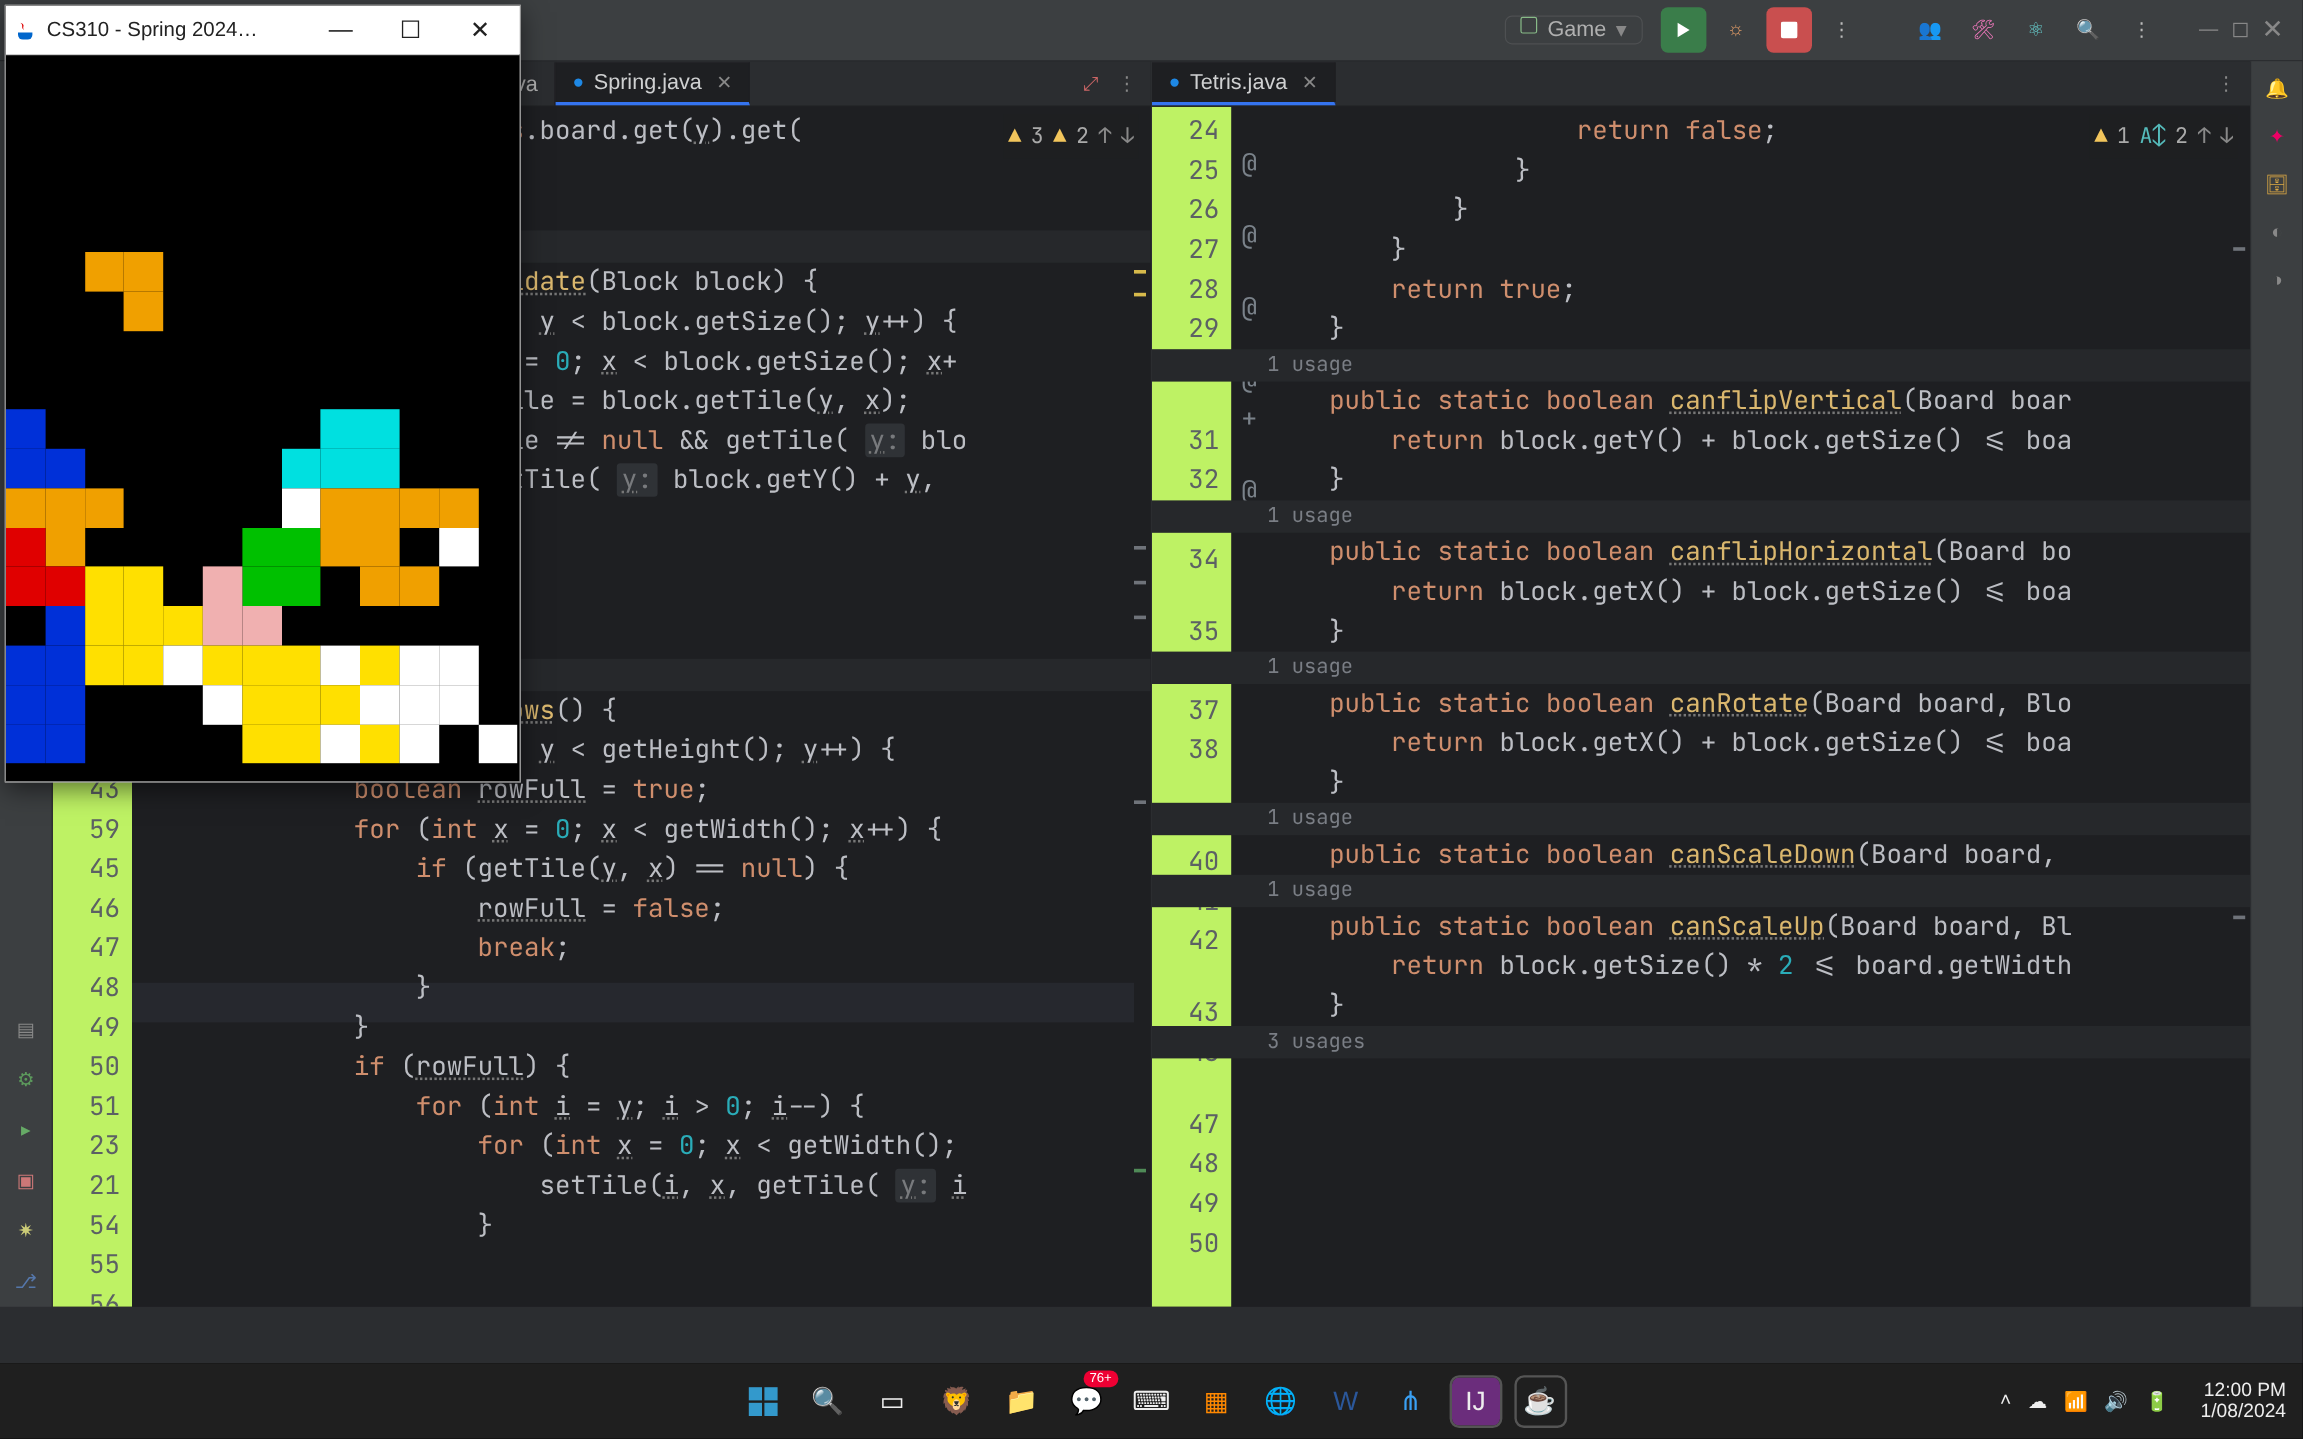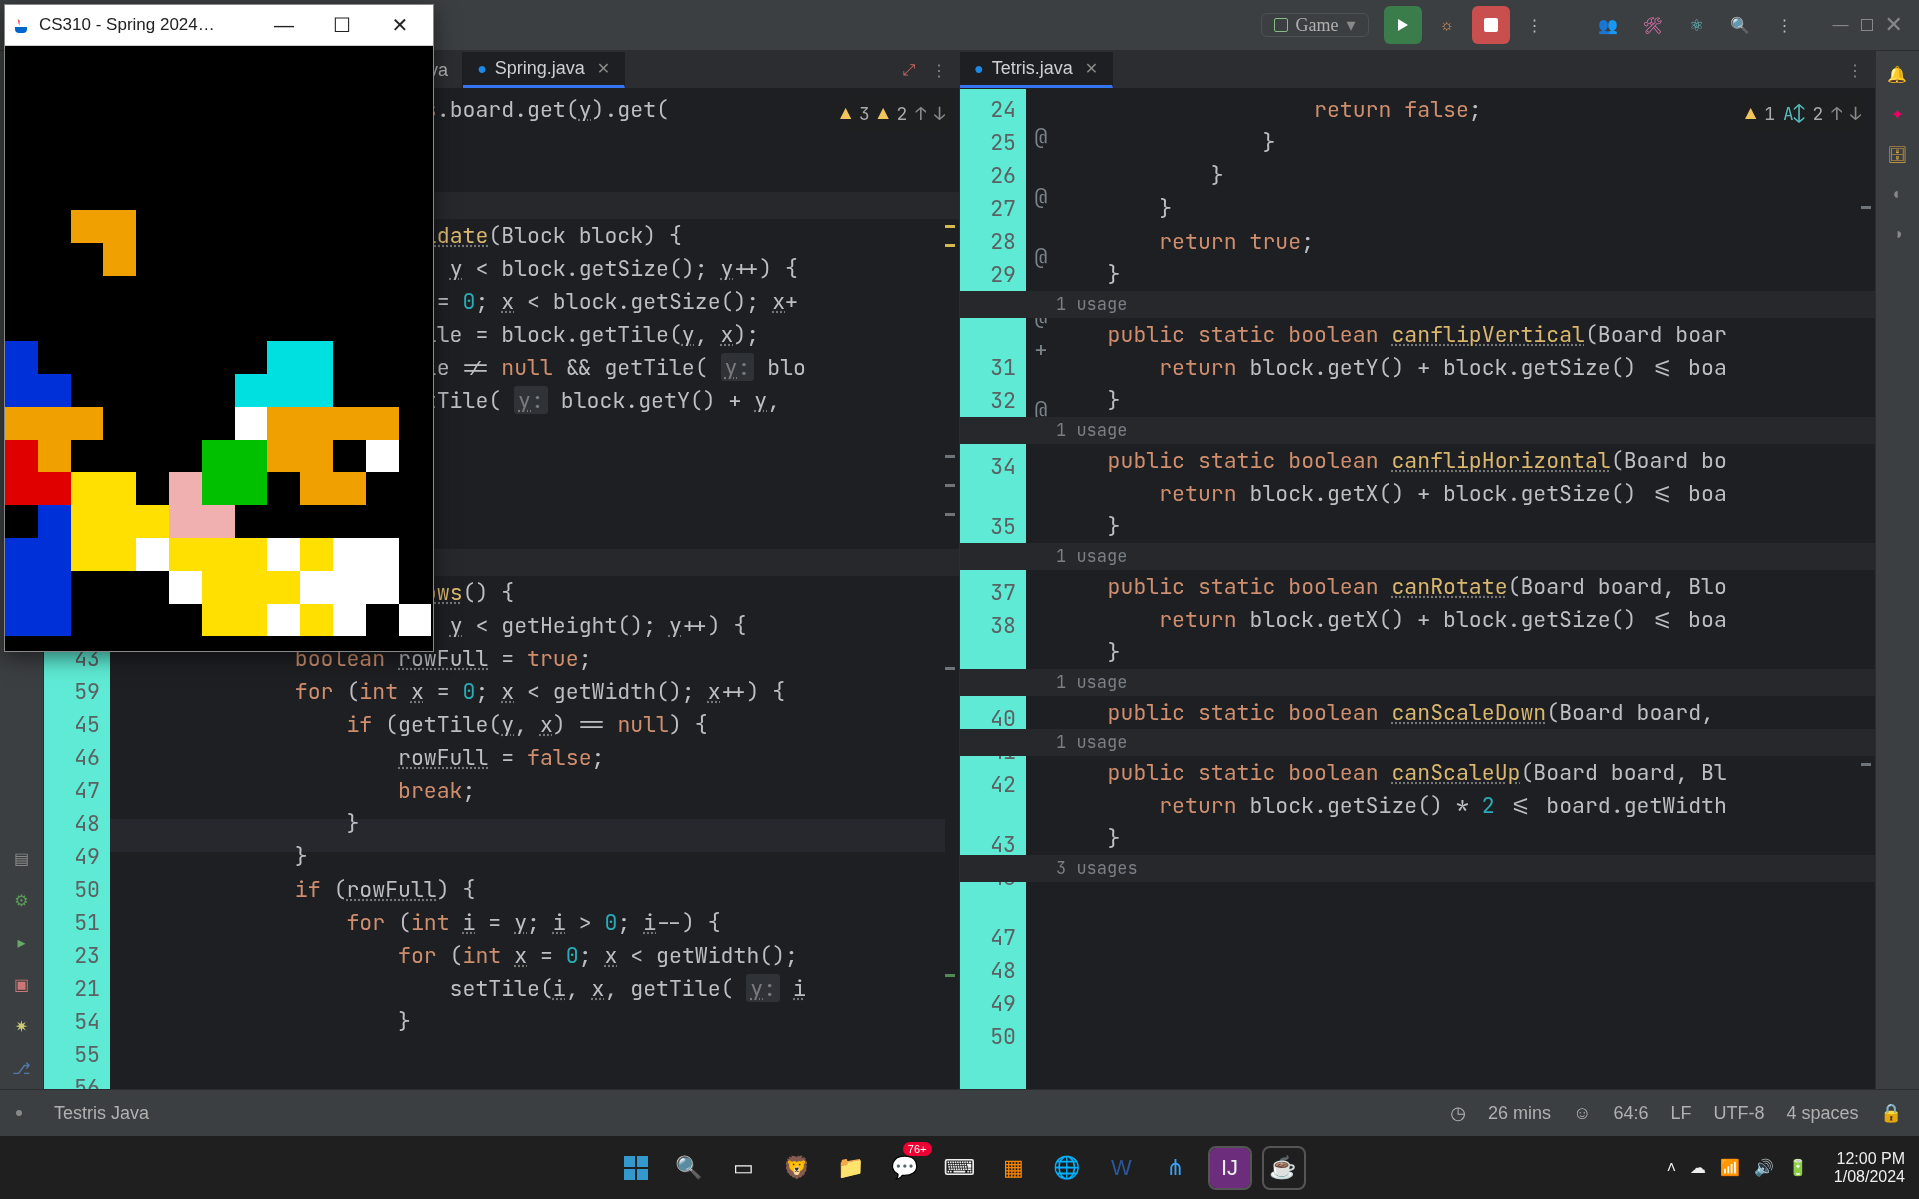--- a/index.html
+++ b/index.html
@@ -27,23 +27,23 @@
     height: 51px;
     background: #3c3f41;
     display: flex;
     align-items: center;
     padding: 0 10px;
     color: #b0b0b0;
     border-bottom: 1px solid #2b2d30;
   }
   .toolbar .spacer { flex: 1; }
   .toolbar .run-pill {
-    display: flex; align-items: center; gap: 8px;
+    display: flex; align-items: flex-start; gap: 8px;
     border: 1px solid #4e5052; border-radius: 6px;
-    padding: 0 12px; margin-right: 12px; font-size: 18px; font-family: Liberation Serif, serif;
+    padding: 0 12px; margin-right: 12px; font-size: 18px;
   }
   .toolbar .run-pill .box { width: 14px; height: 14px; border: 1.5px solid #8b8; border-radius: 2px; }
   .toolbar .btn { width: 38px; height: 38px; border-radius: 6px; display:flex;align-items:center;justify-content:center;margin:0 3px; }
   .toolbar .btn.play { background:#3a7d4a; color:#fff; }
   .toolbar .btn.stop { background:#c94f4f; color:#fff; }
   .toolbar .bug  { color:#d96; }
   .toolbar .people{ color:#eb0; }
   .toolbar .tools{ color:#e7b; }
   .toolbar .atom { color:#6cc; }
   .toolbar .search{ color:#bbb; }
@@ -96,21 +96,21 @@
   .tab-right { margin-left:auto; display:flex;align-items:center;gap:10px;padding-right:10px;height:36px; }
   .tab-right .ico{ color:#888;width:20px;height:20px;display:flex;align-items:center;justify-content:center; }
 
   .code-scroll {
     flex:1; overflow:hidden; position:relative;
     font-family: "JetBrains Mono","Consolas",monospace;
     font-size:21.5px; line-height:33px;
   }
   .gutter {
     position:absolute; left:0; top:0; bottom:0; width:66px;
-    background:#5eead4; color:#5c6164; text-align:right;
+    background:#bef264; color:#5c6164; text-align:right;
     padding-right:10px; padding-top:4px;
   }
   .gutter2 {
     position:absolute; left:66px; top:0; bottom:0; width:30px;
     color:#7a828a; padding-top:4px; text-align:center;
   }
   .code {
     position:absolute; left:96px; right:0; top:0; bottom:0;
     color:#bcbec4; white-space:pre; padding-top:4px;
   }
@@ -452,33 +452,20 @@
         <div class="code" id="code-right"><div>                    <span class="kw">return</span> <span class="kw">false</span>;</div><div>                }</div><div>            }</div><div>        }</div><div>        <span class="kw">return</span> <span class="kw">true</span>;</div><div>    }</div><div></div><div style="height:27px;margin-left:-96px;padding-left:96px;background:#26282b;color:#7a7e85;font-size:17px;line-height:27px;">1 usage</div><div>    <span class="kw">public</span> <span class="kw">static</span> <span class="kw">boolean</span> <span class="yl ul">canflipVertical</span>(Board boar</div><div>        <span class="kw">return</span> block.getY() + block.getSize() &lt;= boa</div><div>    }</div><div></div><div style="height:27px;margin-left:-96px;padding-left:96px;background:#26282b;color:#7a7e85;font-size:17px;line-height:27px;">1 usage</div><div>    <span class="kw">public</span> <span class="kw">static</span> <span class="kw">boolean</span> <span class="yl ul">canflipHorizontal</span>(Board bo</div><div>        <span class="kw">return</span> block.getX() + block.getSize() &lt;= boa</div><div>    }</div><div></div><div style="height:27px;margin-left:-96px;padding-left:96px;background:#26282b;color:#7a7e85;font-size:17px;line-height:27px;">1 usage</div><div>    <span class="kw">public</span> <span class="kw">static</span> <span class="kw">boolean</span> <span class="yl ul">canRotate</span>(Board board, Blo</div><div>        <span class="kw">return</span> block.getX() + block.getSize() &lt;= boa</div><div>    }</div><div></div><div style="height:27px;margin-left:-96px;padding-left:96px;background:#26282b;color:#7a7e85;font-size:17px;line-height:27px;">1 usage</div><div>    <span class="kw">public</span> <span class="kw">static</span> <span class="kw">boolean</span> <span class="yl ul">canScaleDown</span>(Board board, </div><div></div><div style="height:27px;margin-left:-96px;padding-left:96px;background:#26282b;color:#7a7e85;font-size:17px;line-height:27px;">1 usage</div><div>    <span class="kw">public</span> <span class="kw">static</span> <span class="kw">boolean</span> <span class="yl ul">canScaleUp</span>(Board board, Bl</div><div>        <span class="kw">return</span> block.getSize() * <span class="nm">2</span> &lt;= board.getWidth</div><div>    }</div><div></div><div style="height:27px;margin-left:-96px;padding-left:96px;background:#26282b;color:#7a7e85;font-size:17px;line-height:27px;">3 usages</div></div>
         <div class="stripe-marks">
           <div class="mark mc" style="top:8%;"></div>
           <div class="mark mc" style="top:66%;"></div>
         </div>
       </div>
     </div>
 
   </div>
 
-  <div class="status">
-    <span class="dot"></span>
-    <span>Testris Java</span>
-    <div class="spacer"></div>
-    <span>◷</span>
-    <span>26 mins</span>
-    <span>☺</span>
-    <span>64:6</span>
-    <span>LF</span>
-    <span>UTF-8</span>
-    <span>4 spaces</span>
-    <span>🔒</span>
-  </div>
 
 </div>
 
 <div class="game-window">
   <div class="game-title">
     <span class="jcup">
       <svg viewBox="0 0 18 18">
           <path d="M4 3c3 2 0 4 3 6-2-3 2-4-3-6z" fill="#d00"></path>
           <path d="M2 11h12v2a4 4 0 01-4 4H6a4 4 0 01-4-4z" fill="#06c"></path>
         </svg>

